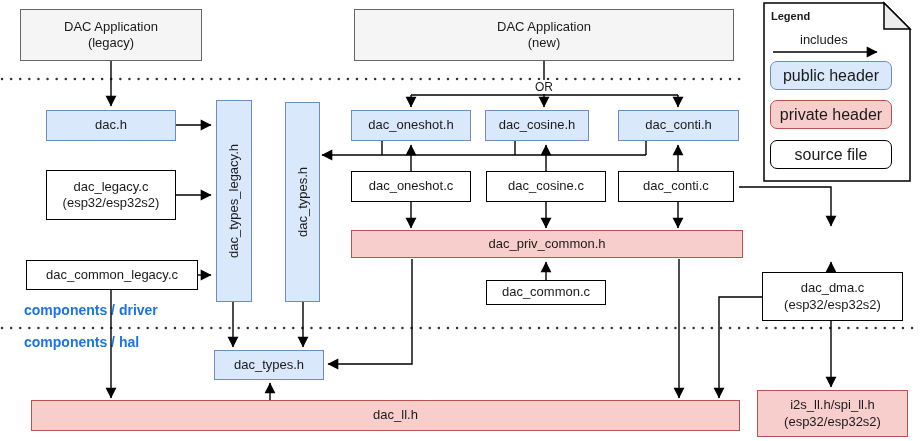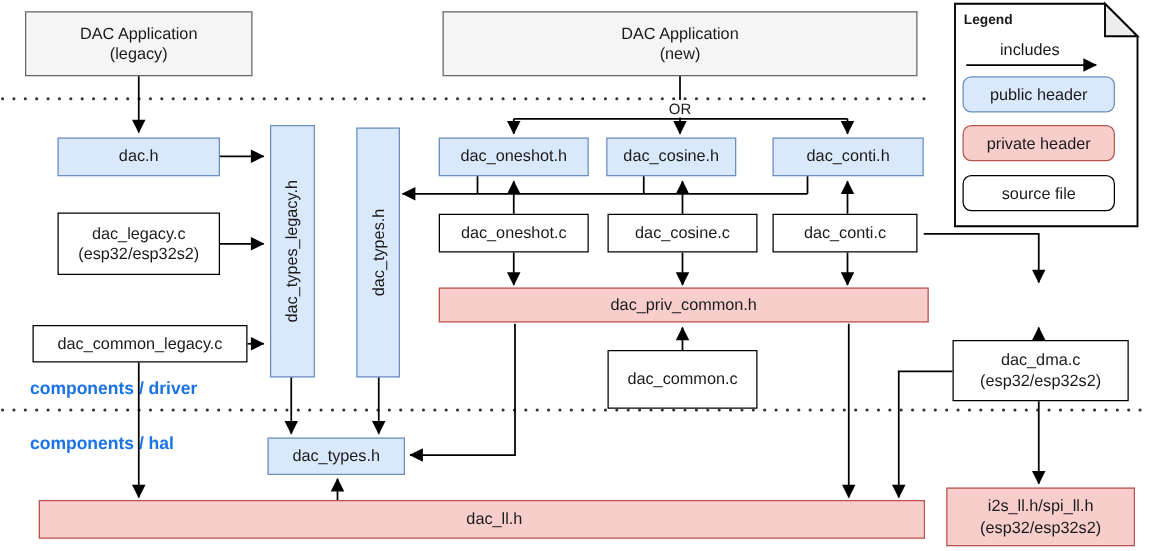--- a/index.html
+++ b/index.html
@@ -29,21 +29,21 @@
     position:absolute;z-index:1;font-weight:bold;font-size:14px;color:#1a73e8;white-space:nowrap;
   }
   .or-label{
     position:absolute;z-index:3;left:530px;top:80px;width:28px;text-align:center;
     background:#ffffff;font-size:12px;color:#1a1a1a;
   }
   .legend-title{position:absolute;z-index:1;left:771px;top:10px;font-weight:bold;font-size:11px;}
   .legend-includes{position:absolute;z-index:1;left:764px;top:32px;width:120px;text-align:left;font-size:13px;margin-left:36px;}
   .legend-chip{
     position:absolute;z-index:1;left:770px;width:122px;height:29px;border-radius:7px;
-    display:flex;align-items:center;justify-content:center;font-size:13px;box-sizing:border-box;
+    display:flex;align-items:center;justify-content:center;font-size:16px;box-sizing:border-box;
   }
 </style>
 </head>
 <body>
 
 <div id="canvas">
 
   <svg id="bg" class="layer">
     <polygon points="764,3 884,3 910,29 910,181 764,181" fill="#ffffff" stroke="#000000" stroke-width="1.5"></polygon>
     <polygon points="884,3 884,29 910,29" fill="#ededed" stroke="#000000" stroke-width="1.5"></polygon>
@@ -103,21 +103,21 @@
   </div>
 
   <div class="node white" style="left:618px;top:171px;width:116px;height:31px;">
     <span>dac_conti.c</span>
   </div>
 
   <div class="node pink" style="left:351px;top:230px;width:392px;height:28px;">
     <span>dac_priv_common.h</span>
   </div>
 
-  <div class="node white" style="left:486px;top:280px;width:120px;height:47px;">
+  <div class="node white" style="left:486px;top:280px;width:120px;height:25px;">
     <span>dac_common.c</span>
   </div>
 
 
   <div class="node white stack" style="left:762px;top:272px;width:141px;height:49px;">
     <span>dac_dma.c</span>
     <span>(esp32/esp32s2)</span>
   </div>
 
   <div class="node blue" style="left:214px;top:350px;width:110px;height:30px;">
@@ -127,21 +127,21 @@
   <div class="node pink" style="left:31px;top:400px;width:709px;height:31px;padding-left:20px;">
     <span>dac_ll.h</span>
   </div>
 
   <div class="node pink stack" style="left:757px;top:390px;width:151px;height:47px;">
     <span>i2s_ll.h/spi_ll.h</span>
     <span>(esp32/esp32s2)</span>
   </div>
 
   <div class="layer-label" style="left:24px;top:302px;">components / driver</div>
-  <div class="layer-label" style="left:24px;top:346px;">components / hal</div>
+  <div class="layer-label" style="left:24px;top:334px;">components / hal</div>
 
   <div class="legend-title">Legend</div>
   <div class="legend-includes">includes</div>
   <div class="legend-chip blue" style="top:61px;">public header</div>
   <div class="legend-chip pink" style="top:100px;">private header</div>
   <div class="legend-chip white" style="top:140px;">source file</div>
 
   <svg id="edges" class="layer">
     <defs>
       <marker id="arr" markerUnits="userSpaceOnUse" markerWidth="13" markerHeight="13" viewBox="0 0 12 12" refX="10.5" refY="6" orient="auto">

